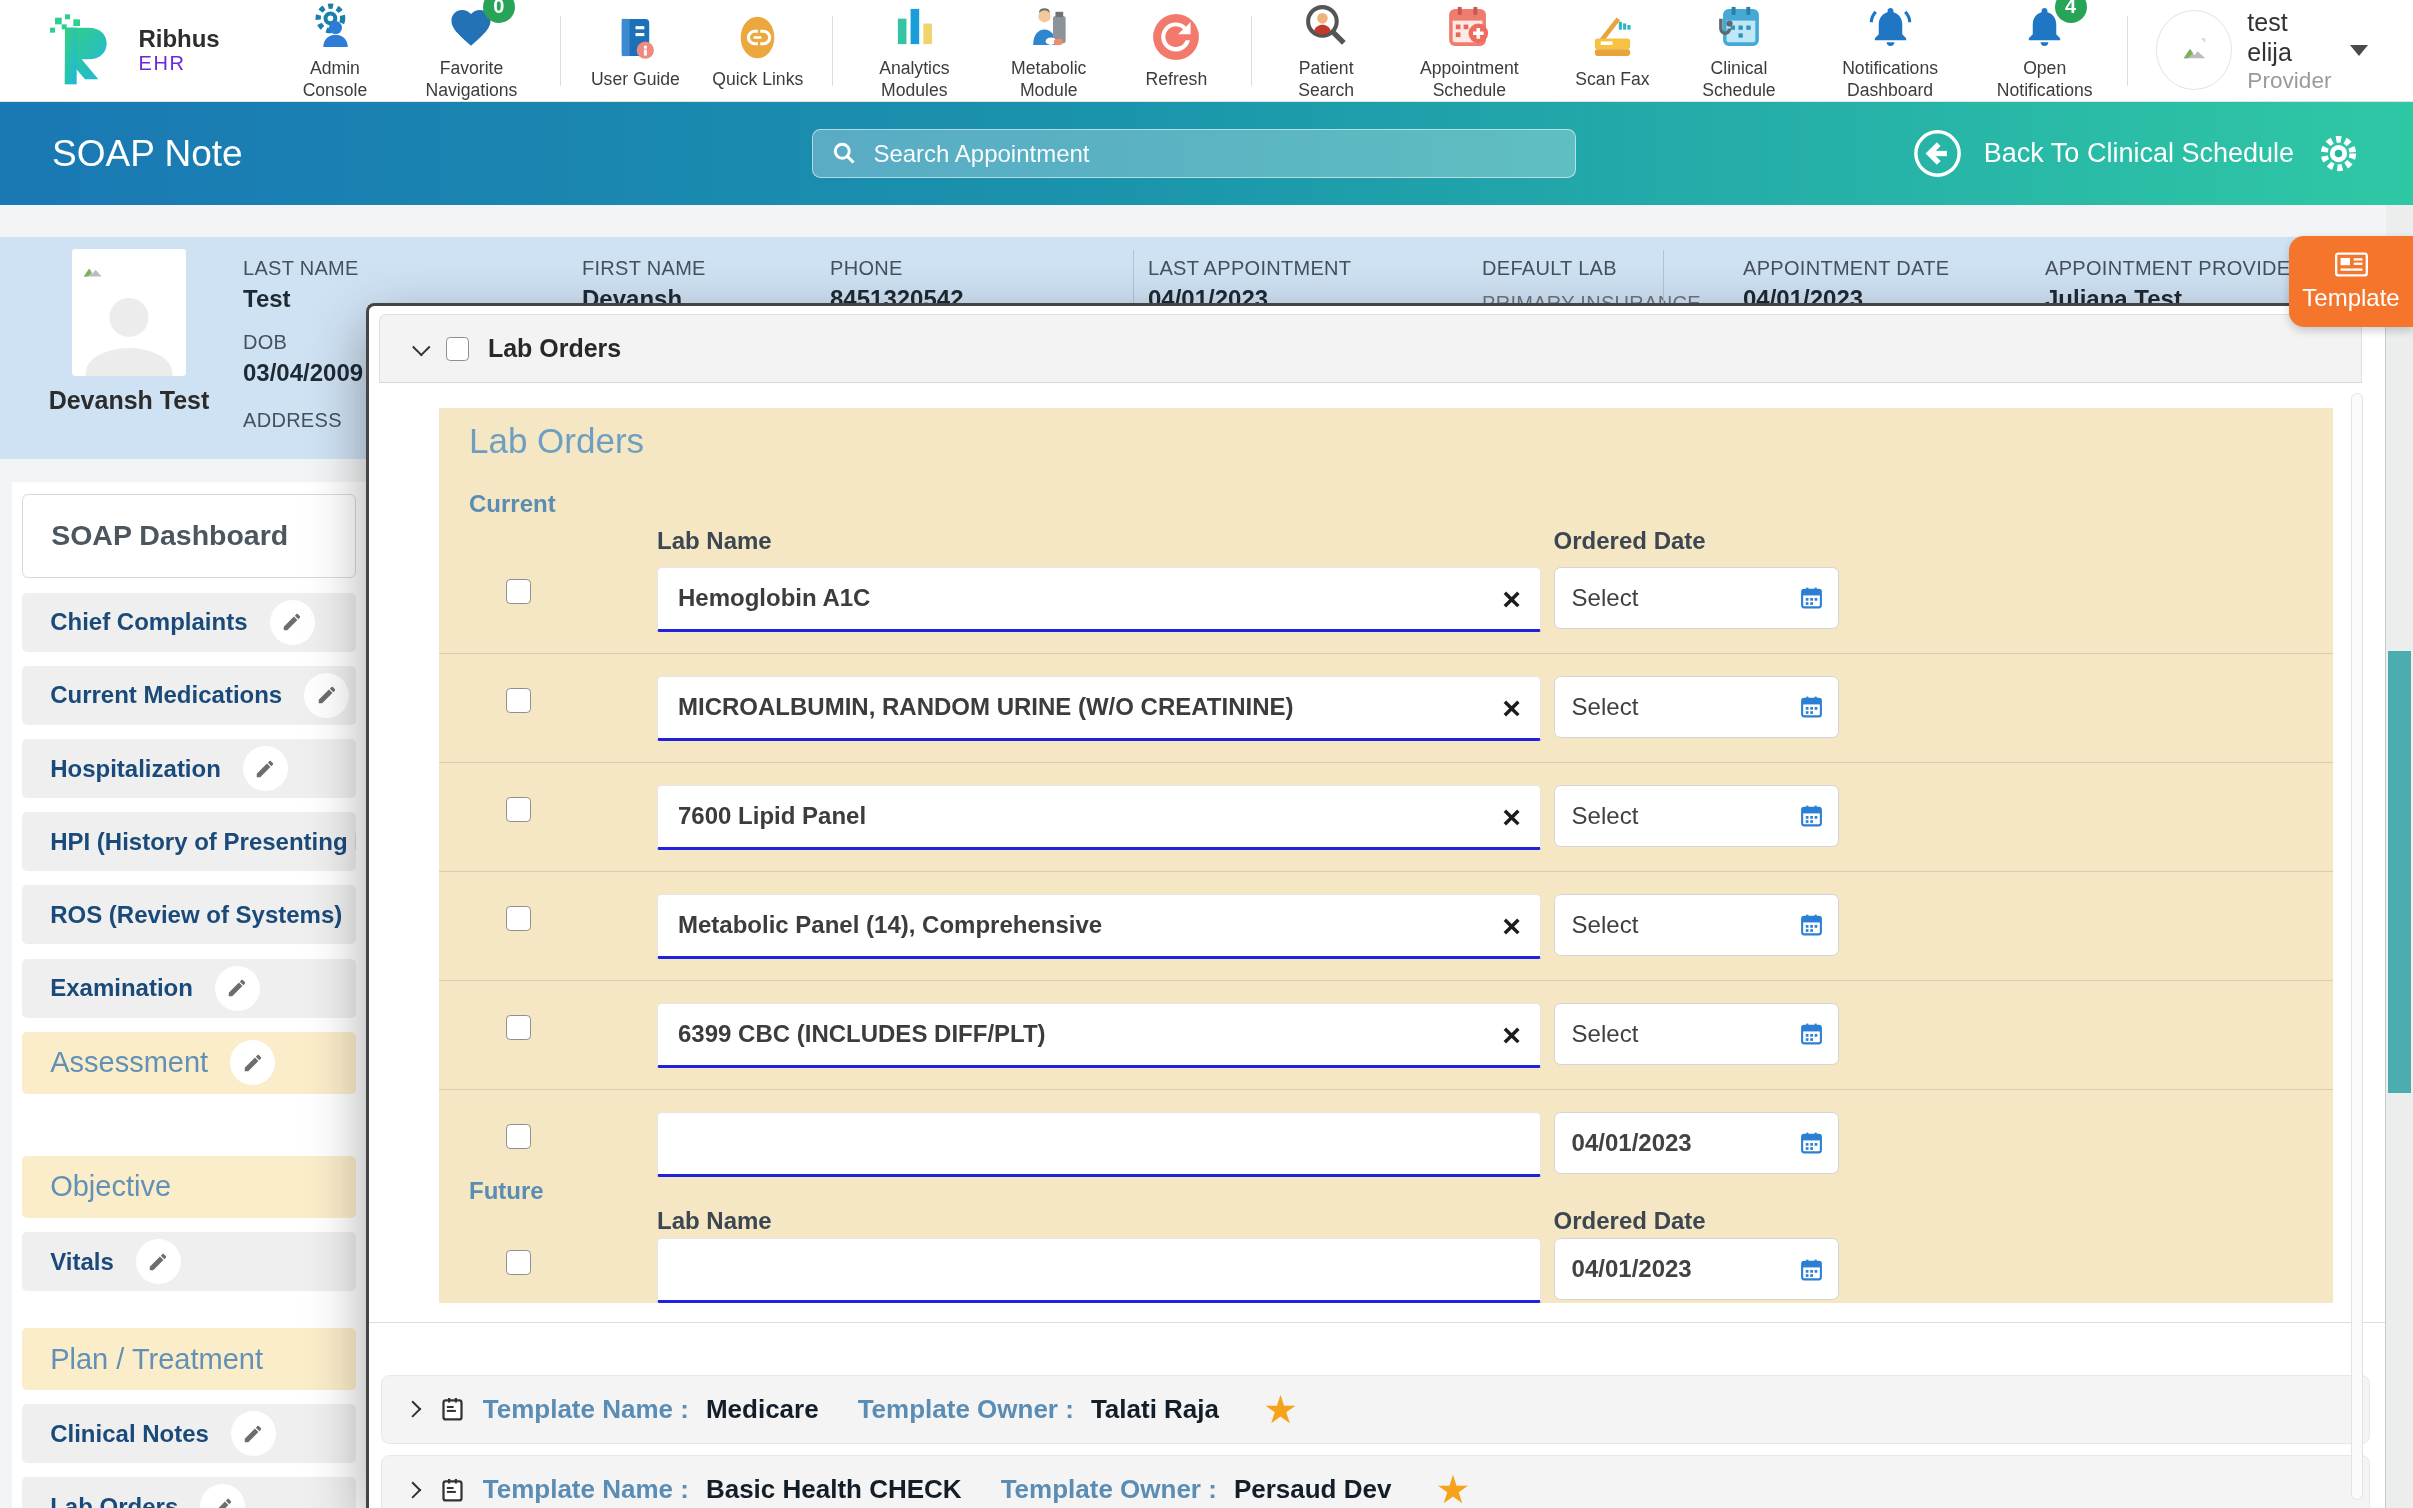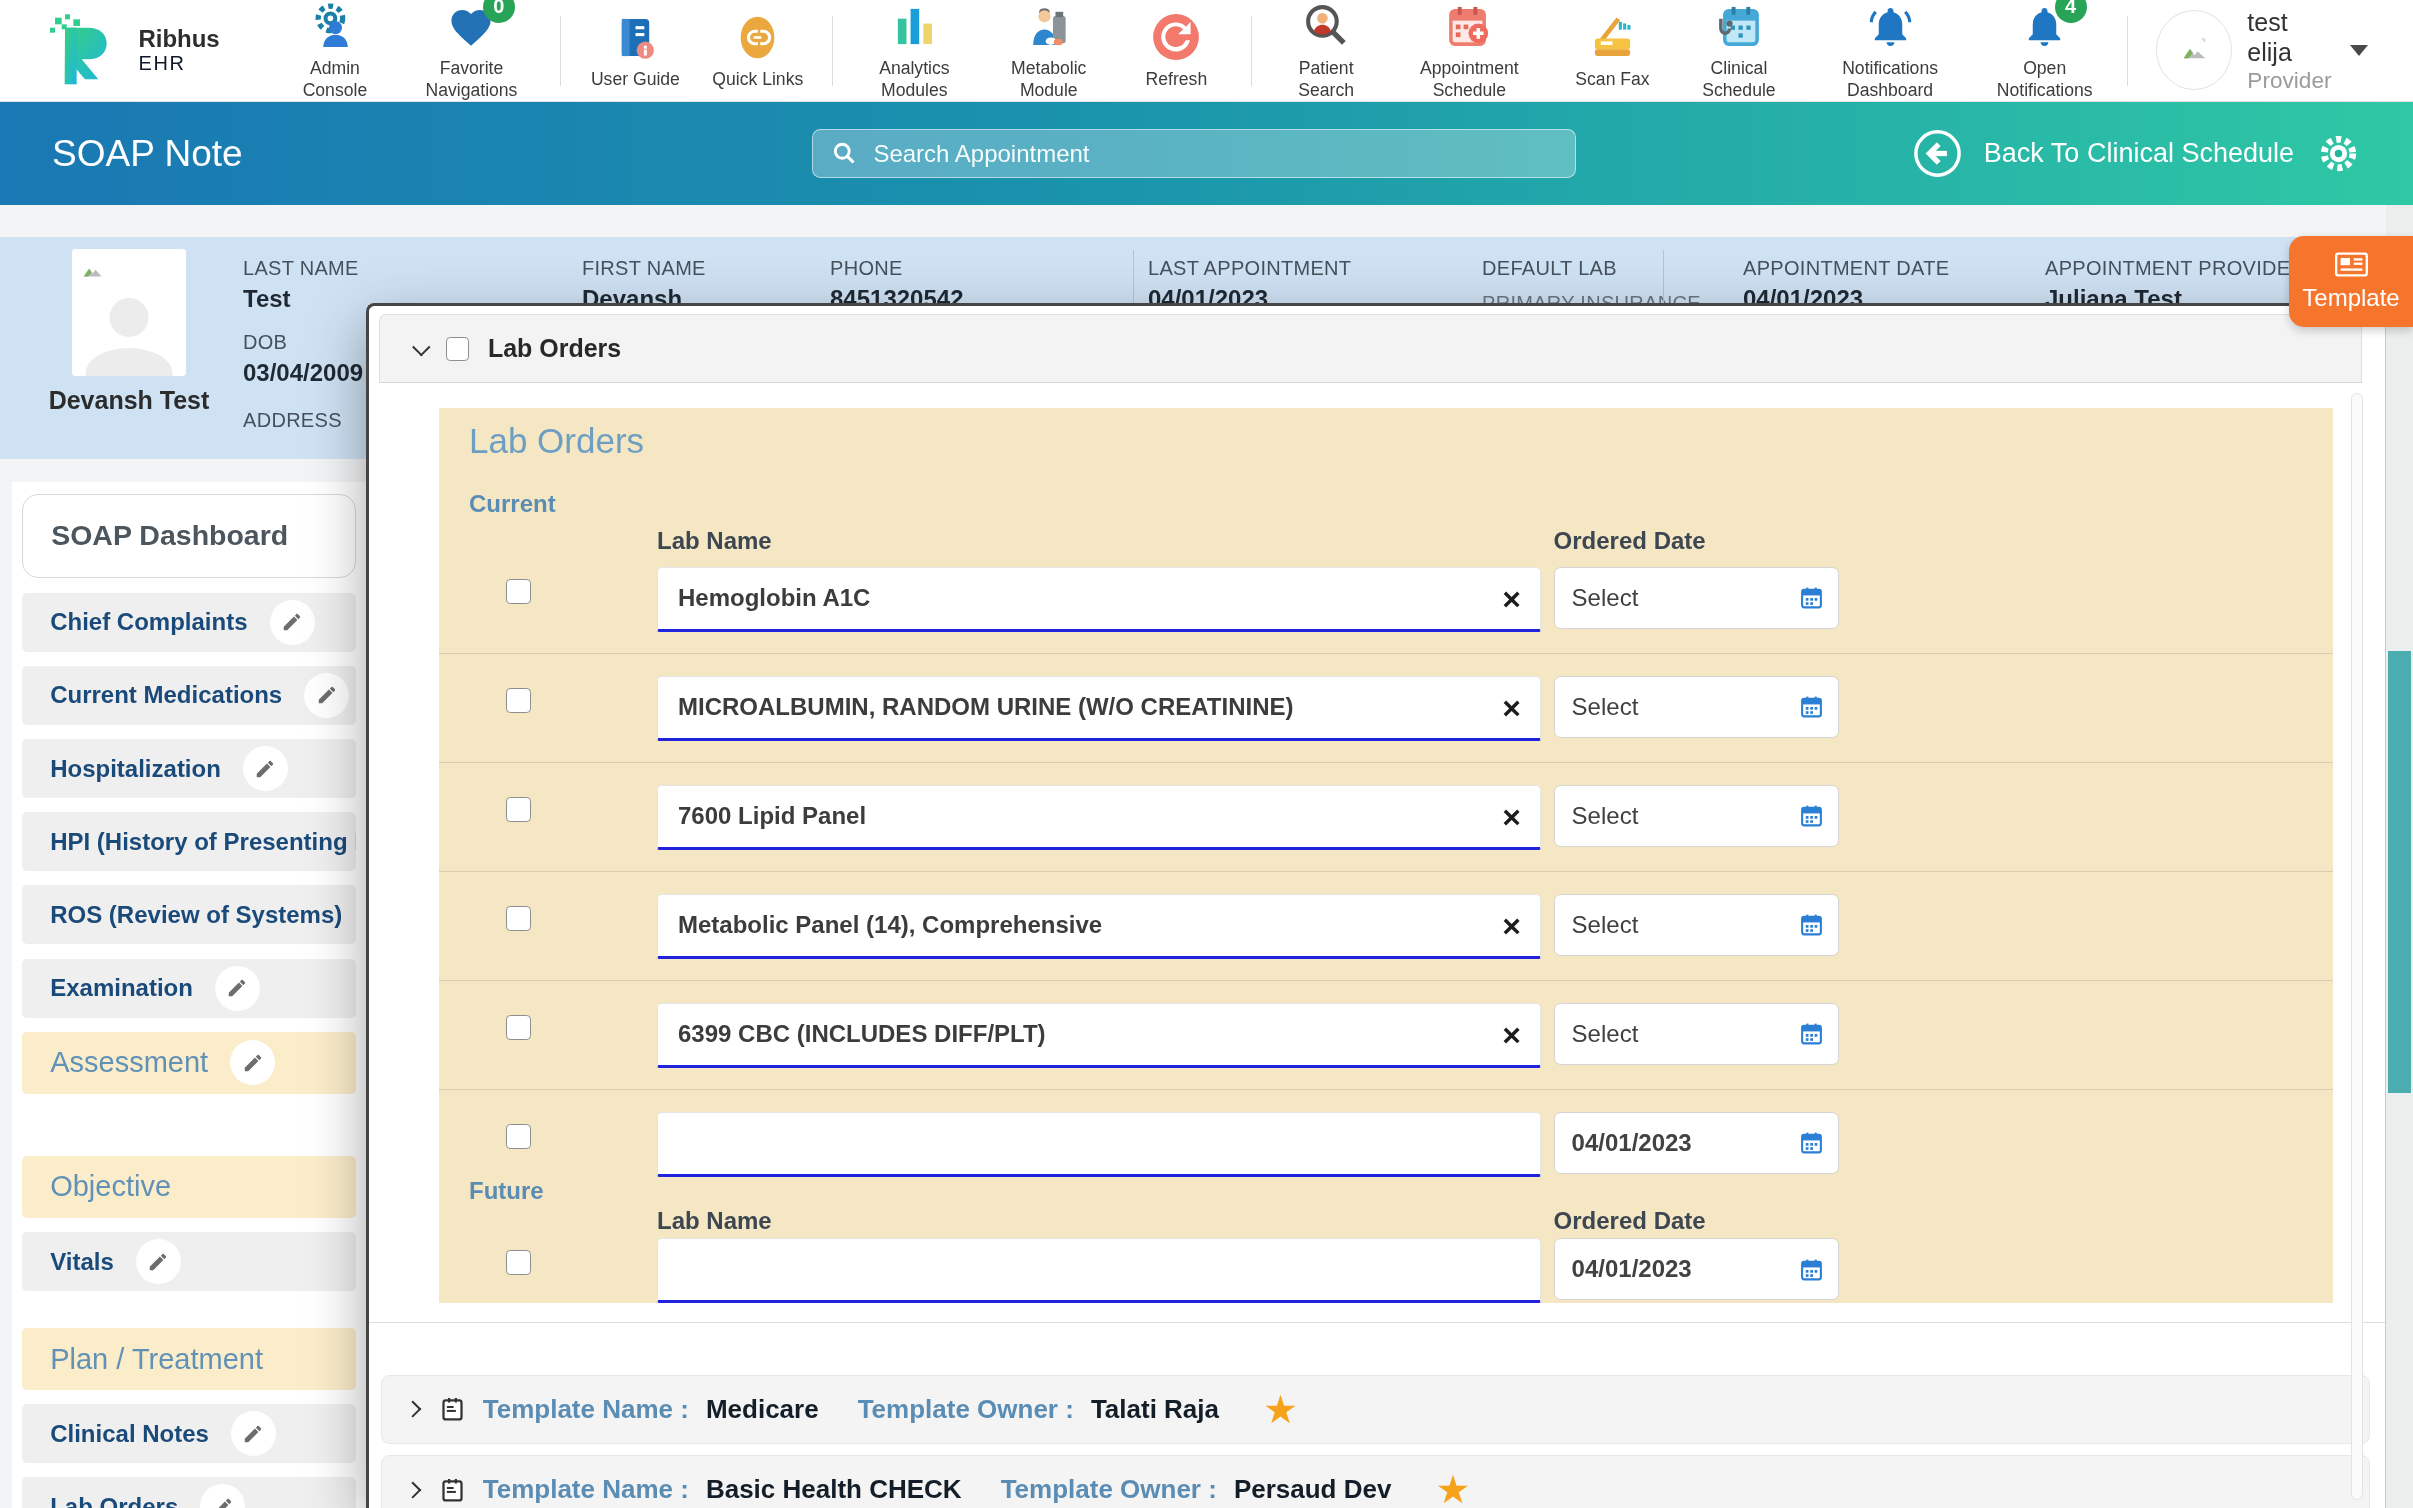--- a/index.html
+++ b/index.html
@@ -5,21 +5,21 @@
   * { box-sizing: border-box; margin: 0; padding: 0; font-family: "Liberation Sans", sans-serif; }
   html, body { width: 2413px; height: 1508px; overflow: hidden; background: #f3f4f5; }
   .screen { position: relative; width: 2413px; height: 1508px; }
 
   
   .app-header { position: absolute; top: 0; left: 0; width: 2413px; height: 102px; background: #fff;
     border-bottom: 0.8px solid #e3e3e3; display: flex; align-items: center; padding: 0 45px; z-index: 3; }
   .logo-group { display: flex; align-items: center; gap: 13.4px; margin-right: 54px; }
   .logo-mark { width: 80px; height: 80px; }
   .brand-text .brand { font-size: 24px; font-weight: 600; color: #2d2d2d; line-height: 1.05; }
-  .brand-text .brand-sub { font-size: 20px; color: #0f172a; letter-spacing: 1.7px; }
+  .brand-text .brand-sub { font-size: 20px; color: #6d28d9; letter-spacing: 1.7px; }
   .nav-item { position: relative; display: flex; flex-direction: column; align-items: center; gap: 6.7px;
     min-width: 99px; margin: 0 11.7px; cursor: pointer; }
   .nav-item .nav-label { font-size: 17.6px; color: #3c3c3c; text-align: center; line-height: 1.25; }
   .nav-icon-wrap { position: relative; height: 52px; display: flex; align-items: flex-end; }
   .badge { position: absolute; top: -8.4px; right: -18.4px; min-width: 32px; height: 32px; border-radius: 50%;
     background: #27a457; color: #fff; font-size: 20px; font-weight: 700; display: flex; align-items: center; justify-content: center; }
   .vdiv { width: 0.8px; height: 70px; background: #ddd; margin: 0 13.4px; }
   .header-spacer { flex: 1; }
   .user-block { display: flex; align-items: center; gap: 15px; margin-left: 15px; }
   .avatar-circle { width: 80px; height: 80px; border-radius: 50%; border: 1.7px solid #e4e4e4; background: #fff;
@@ -58,21 +58,21 @@
   .vsep-bar { position: absolute; top: 13.4px; bottom: 13.4px; width: 0.8px; background: #b3c3d3; }
 
   
   .template-btn { position: absolute; left: 2289px; top: 236px; width: 124px; height: 91px; background: #f4752b;
     border-radius: 15px 0 0 15px; z-index: 9; display: flex; flex-direction: column; align-items: center;
     justify-content: center; gap: 5.9px; cursor: pointer; box-shadow: 0 3.4px 8.4px rgba(0,0,0,0.18); }
   .template-btn .tpl-btn-label { font-size: 24px; color: #fff; }
 
   
   .sidebar { position: absolute; left: 11.7px; top: 482px; width: 354px; bottom: 0; background: #fff; z-index: 1; padding: 11.7px 10px 0 10px; overflow: hidden; }
-  .sb-title-box { height: 84px; border: 1.7px solid #d9d9d9; border-radius: 16px; display: flex; align-items: center;
+  .sb-title-box { height: 84px; border: 1.7px solid #d9d9d9; border-radius: 6px; display: flex; align-items: center;
     padding-left: 28.5px; margin-bottom: 15px; background: #fff; }
   .sb-title { font-size: 28.5px; font-weight: 600; color: #4c565f; }
   .sb-row { height: 59px; background: #efefef; border-radius: 5px; display: flex; align-items: center;
     padding-left: 28.5px; margin-bottom: 14.2px; white-space: nowrap; overflow: hidden; cursor: pointer; }
   .sb-row .sb-label { font-size: 24px; font-weight: 700; color: #1a4a7a; }
   .sb-row.section { height: 62px; background: #fbedca; }
   .sb-row.section .sb-label { font-size: 29px; font-weight: 400; color: #6191b6; }
   .sb-row.gap-lg { margin-bottom: 62px; }
   .sb-row.gap-md { margin-bottom: 37px; }
   .pencil-btn { width: 45px; height: 45px; border-radius: 50%; background: #fff; display: flex; align-items: center;

